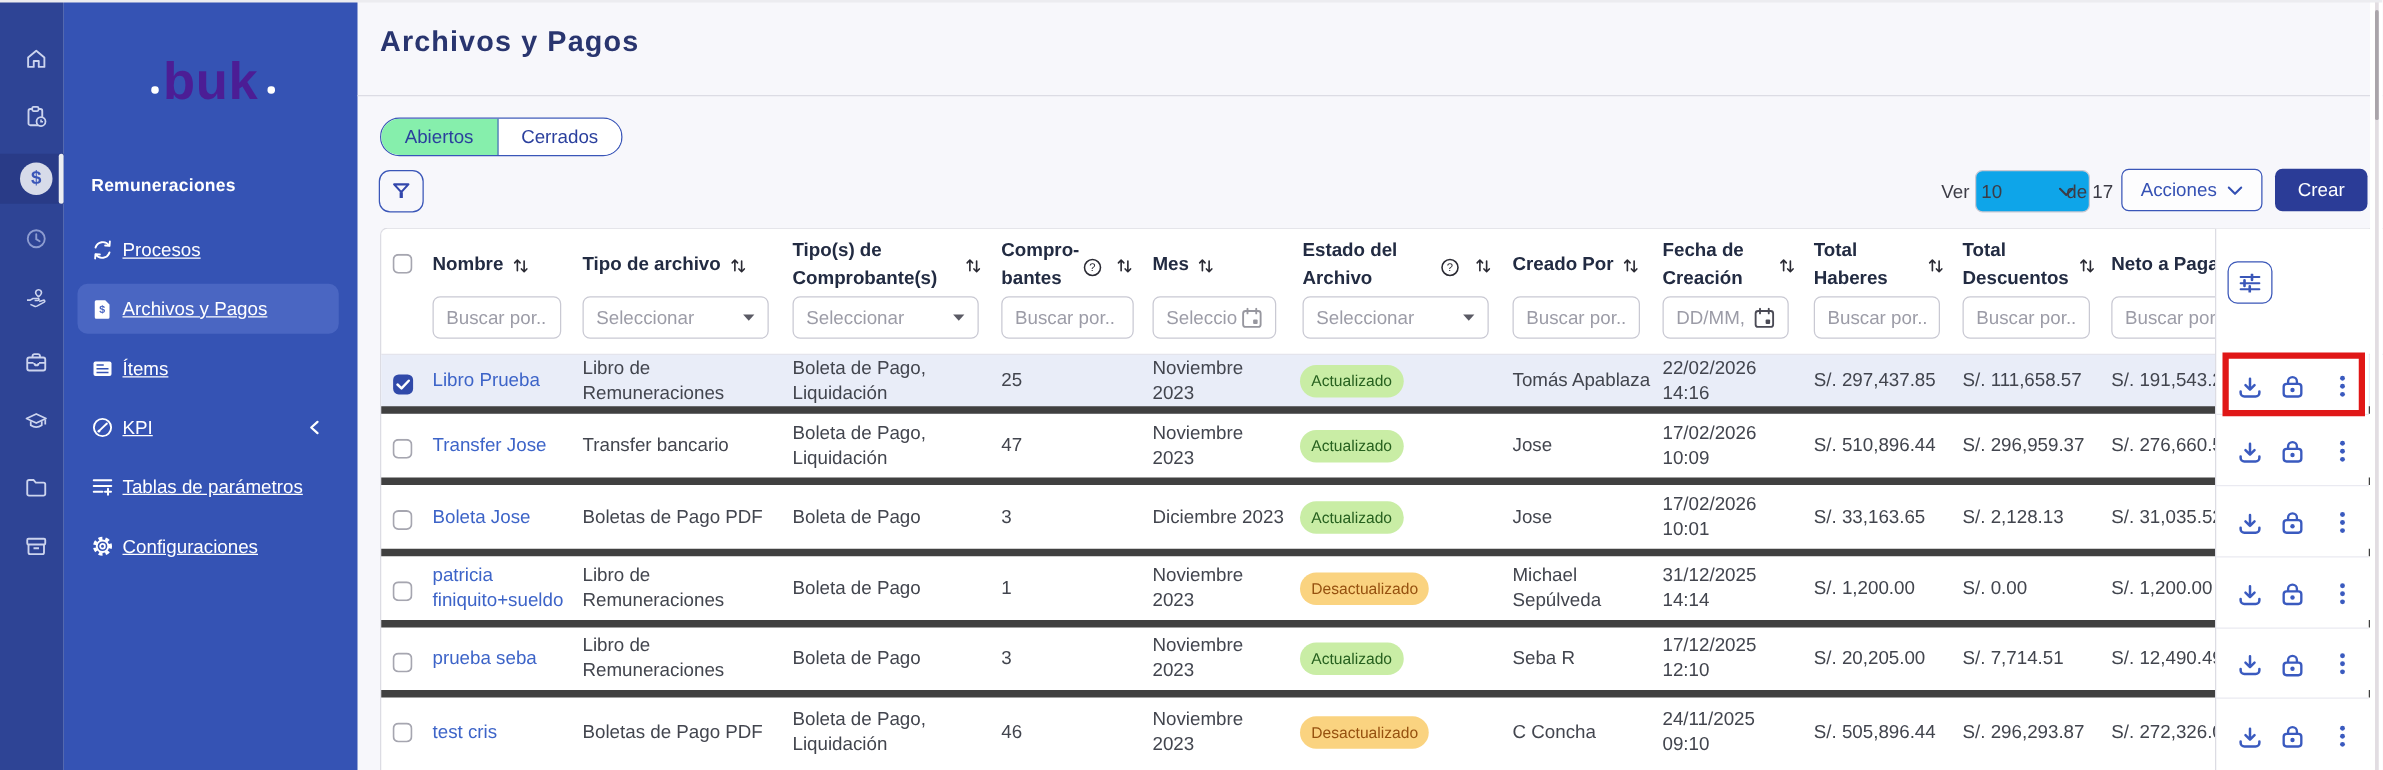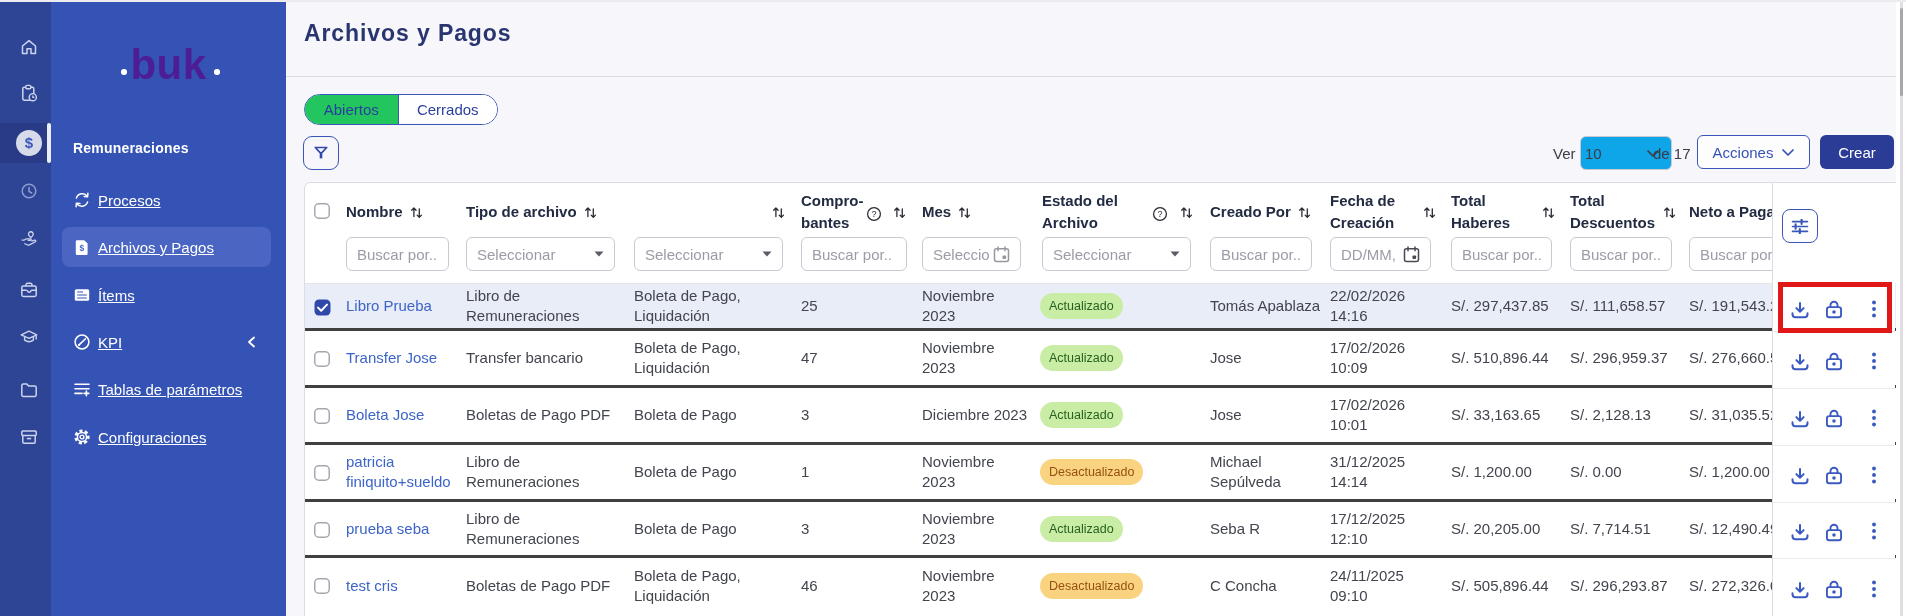--- a/index.html
+++ b/index.html
@@ -17,36 +17,36 @@
   #menuActive { left:62px; top:227px; width:209px; height:40px; background:#4a66c2; border-radius:8px; }
   .mitem { z-index:2; left:98px; color:#fff; font-size:15px; font-weight:500;text-decoration:underline; }
   .mico { z-index:2; left:73px; width:18px; height:18px; }
   
   #title { left:304px; top:20px; color:#29356f; font-size:23px; font-weight:600; letter-spacing:0.9px; }
   #hr1 { left:286px; top:76px; width:1620px; height:1px; background:#dcdce4; }
   #topline { left:0; top:0; width:1906px; height:1.5px; background:#ececf0; z-index:60; }
   
   #tabs { left:304px; top:94px; width:194px; height:31px; border:1px solid #3a56b8; border-radius:15.5px; overflow:hidden; display:flex; background:#fff; }
   #tabs .tab { height:100%; display:flex; align-items:center; justify-content:center; font-size:15px; color:#2a3f9d; font-weight:500; }
-  #tabA { width:94px; background:#22c55e; border-right:1px solid #3a56b8; }
+  #tabA { width:94px; background:#86efac; border-right:1px solid #3a56b8; }
   #tabC { width:99px; background:#fff; }
   #fbtn { left:303px; top:136px; width:36px; height:34px; border:1.5px solid #3a56b8; border-radius:9px; background:#f7f7fb; display:flex; align-items:center; justify-content:center; }
   
   #verLbl { left:1553px; top:145px; font-size:15px; color:#3c3c46; }
   #verSel { left:1580px; top:136px; width:92px; height:34px; border:1px solid #c9c9d3; border-radius:6px; background:#0ea5e9; display:flex; align-items:center; font-size:15px; color:#3c3c46; padding-left:4px; }
   #de17 { left:1653px; top:145px; font-size:15px; color:#3c3c46; }
   #btnAcc { left:1697px; top:135px; width:113px; height:34px; border:1px solid #3a56b8; border-radius:6px; background:#fdfdfe; display:flex; align-items:center; justify-content:center; font-size:15px; color:#3551b4; font-weight:500; }
   #btnCrear { left:1820px; top:135px; width:74px; height:34px; border-radius:6px; background:#2b3c97; display:flex; align-items:center; justify-content:center; font-size:15px; color:#fff; font-weight:500; }
   
   #table { left:304px; top:182px; width:1704px; height:434px; background:#fff; border:1px solid #dcdce3; border-bottom:none; border-radius:6px 6px 0 0; }
   #thead { position:absolute; left:0; top:0; width:100%; height:101px; border-bottom:1px solid #e4e4ec; }
   .hc { position:absolute; top:14px; font-size:15px; font-weight:bold; color:#222b42; line-height:22px; white-space:nowrap; }
   .filt { position:absolute; top:54px; height:34px; border:1px solid #c9c9d3; border-radius:6px; background:#fff; font-size:15px; color:#9c9ca7; display:flex; align-items:center; padding:0 10px; white-space:nowrap; overflow:hidden; }
   .filt .car { margin-left:auto; }
-  .row { position:absolute; left:0; width:1591px; border-bottom:3px solid #404040; }
+  .row { position:absolute; left:0; width:1591px; border-bottom:6px solid #404040; }
   .cell { position:absolute; top:50%; transform:translateY(-50%); font-size:15px; color:#42454e; line-height:20px; white-space:nowrap; }
   .lnk { color:#3d64c8; }
   .badge { display:inline-block; height:26px; line-height:26px; padding:0 9px; border-radius:13px; font-size:12.5px; }
   .bg { background:#c9eda5; color:#27611f; }
   .bo { background:#fad380; color:#96510f; }
   #acol { position:absolute; left:1467px; top:0; width:123px; height:433px; background:#fff; border-left:1px solid #dcdce3; }
   #acol .sep { position:absolute; left:0; width:100%; height:1px; background:#eaeaf1; }
   #cfgBtn { position:absolute; left:9px; top:26px; width:36px; height:34px; border:1px solid #3a56b8; border-radius:8px; background:#fff; display:flex; align-items:center; justify-content:center; }
   .aico { position:absolute; width:20px; height:20px; }
   #redbox { left:1778px; top:282px; width:114px; height:51px; border:5px solid #e01717; z-index:30; }
@@ -189,20 +189,21 @@
         <rect x="0.75" y="0.75" width="14.5" height="14.5" rx="4" fill="#fff" stroke="#a6a6b0" stroke-width="1.5"></rect>
       </svg>
       <div class="hc" style="left:41px; top:18px; display:flex; align-items:center; gap:7px;">Nombre<svg width="13" height="15" viewBox="0 0 13 15">
           <path d="M3.9 11.6 V3.2 M1.75 5.3 L3.9 3.05 L6.05 5.3" fill="none" stroke="#2a2a33" stroke-width="1.3" stroke-linecap="round" stroke-linejoin="round"></path>
           <path d="M9.3 3.8 v8.4 M7.15 10.15 L9.3 12.4 L11.45 10.15" fill="none" stroke="#2a2a33" stroke-width="1.3" stroke-linecap="round" stroke-linejoin="round"></path>
         </svg></div>
       <div class="hc" style="left:161px; top:18px; display:flex; align-items:center; gap:7px;">Tipo de archivo<svg width="13" height="15" viewBox="0 0 13 15">
           <path d="M3.9 11.6 V3.2 M1.75 5.3 L3.9 3.05 L6.05 5.3" fill="none" stroke="#2a2a33" stroke-width="1.3" stroke-linecap="round" stroke-linejoin="round"></path>
           <path d="M9.3 3.8 v8.4 M7.15 10.15 L9.3 12.4 L11.45 10.15" fill="none" stroke="#2a2a33" stroke-width="1.3" stroke-linecap="round" stroke-linejoin="round"></path>
         </svg></div>
+      <div class="hc" style="left:329px; top:7px;">Tipo(s) de<br>Comprobante(s)</div>
       <svg class="abs" style="left:467px; top:22px;" width="13" height="15" viewBox="0 0 13 15">
         <path d="M3.9 11.6 V3.2 M1.75 5.3 L3.9 3.05 L6.05 5.3" fill="none" stroke="#2a2a33" stroke-width="1.3" stroke-linecap="round" stroke-linejoin="round"></path>
         <path d="M9.3 3.8 v8.4 M7.15 10.15 L9.3 12.4 L11.45 10.15" fill="none" stroke="#2a2a33" stroke-width="1.3" stroke-linecap="round" stroke-linejoin="round"></path>
       </svg>
       <div class="hc" style="left:496px; top:7px;">Compro-<br>bantes</div>
       <svg class="abs" style="left:561px; top:23px;" width="16" height="16" viewBox="0 0 16 16">
         <circle cx="8" cy="8" r="6.4" fill="none" stroke="#2a2a33" stroke-width="1.25"></circle>
         <text x="8" y="11.2" font-size="9" text-anchor="middle" fill="#2a2a33" font-family="Liberation Sans">?</text>
       </svg>
       <svg class="abs" style="left:588px; top:22px;" width="13" height="15" viewBox="0 0 13 15">

